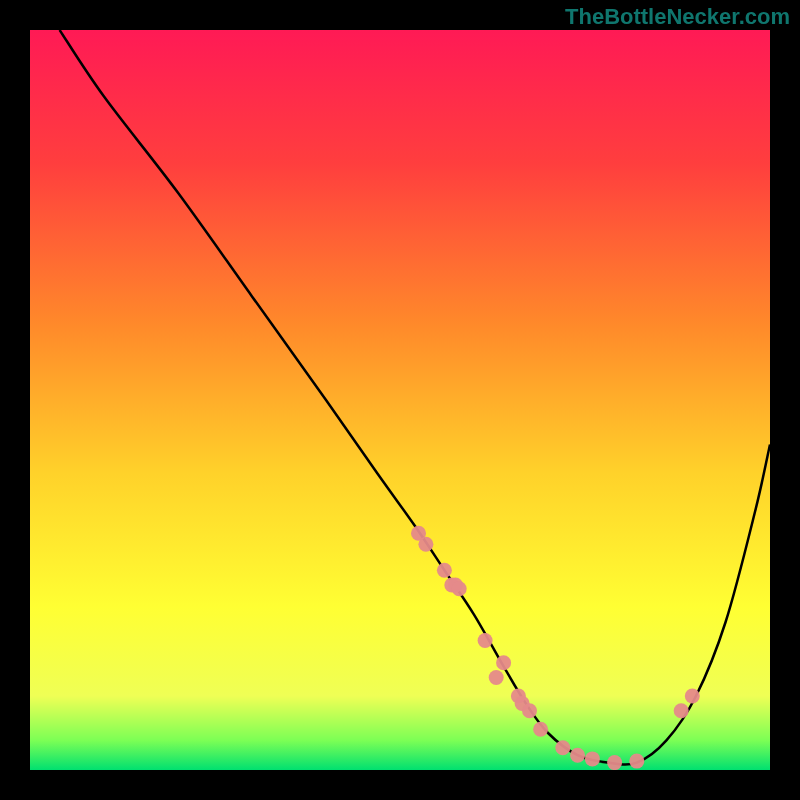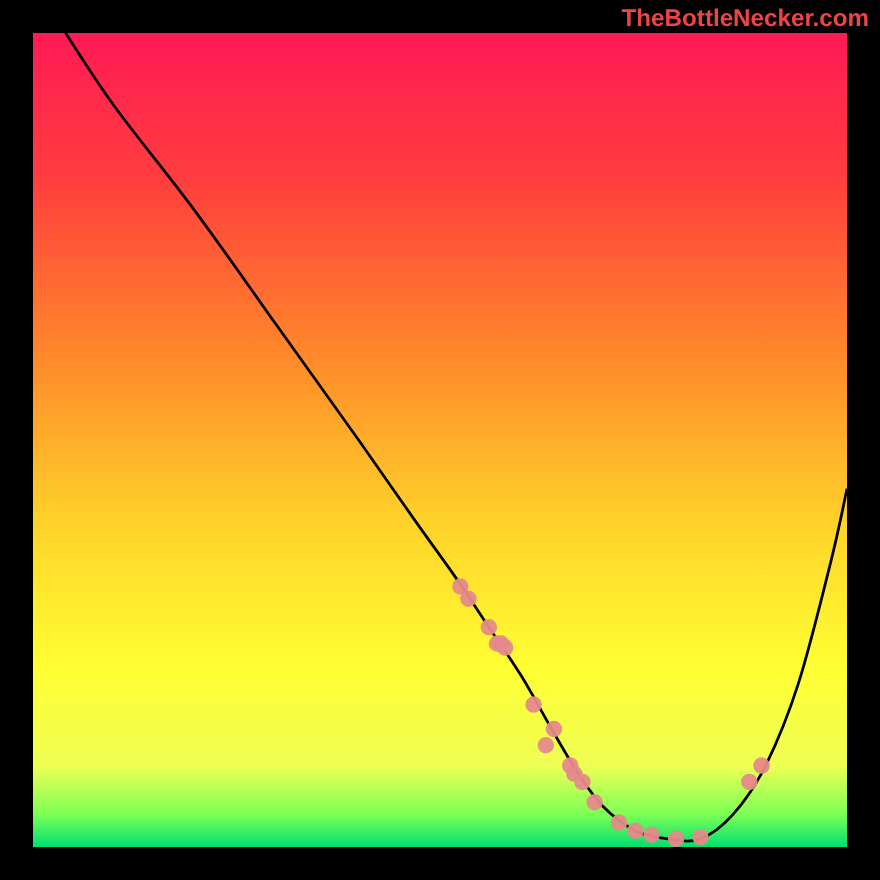--- a/index.html
+++ b/index.html
@@ -13,21 +13,21 @@
   }
   .container {
     position: relative;
     width: 800px;
     height: 800px;
   }
   .watermark {
     position: absolute;
     top: 4px;
     right: 10px;
-    color: #ef4444;
+    color: #0f766e;
     font-size: 22px;
     font-weight: bold;
     z-index: 10;
   }
   .plot-area {
     position: absolute;
     left: 30px;
     top: 30px;
     width: 740px;
     height: 740px;

